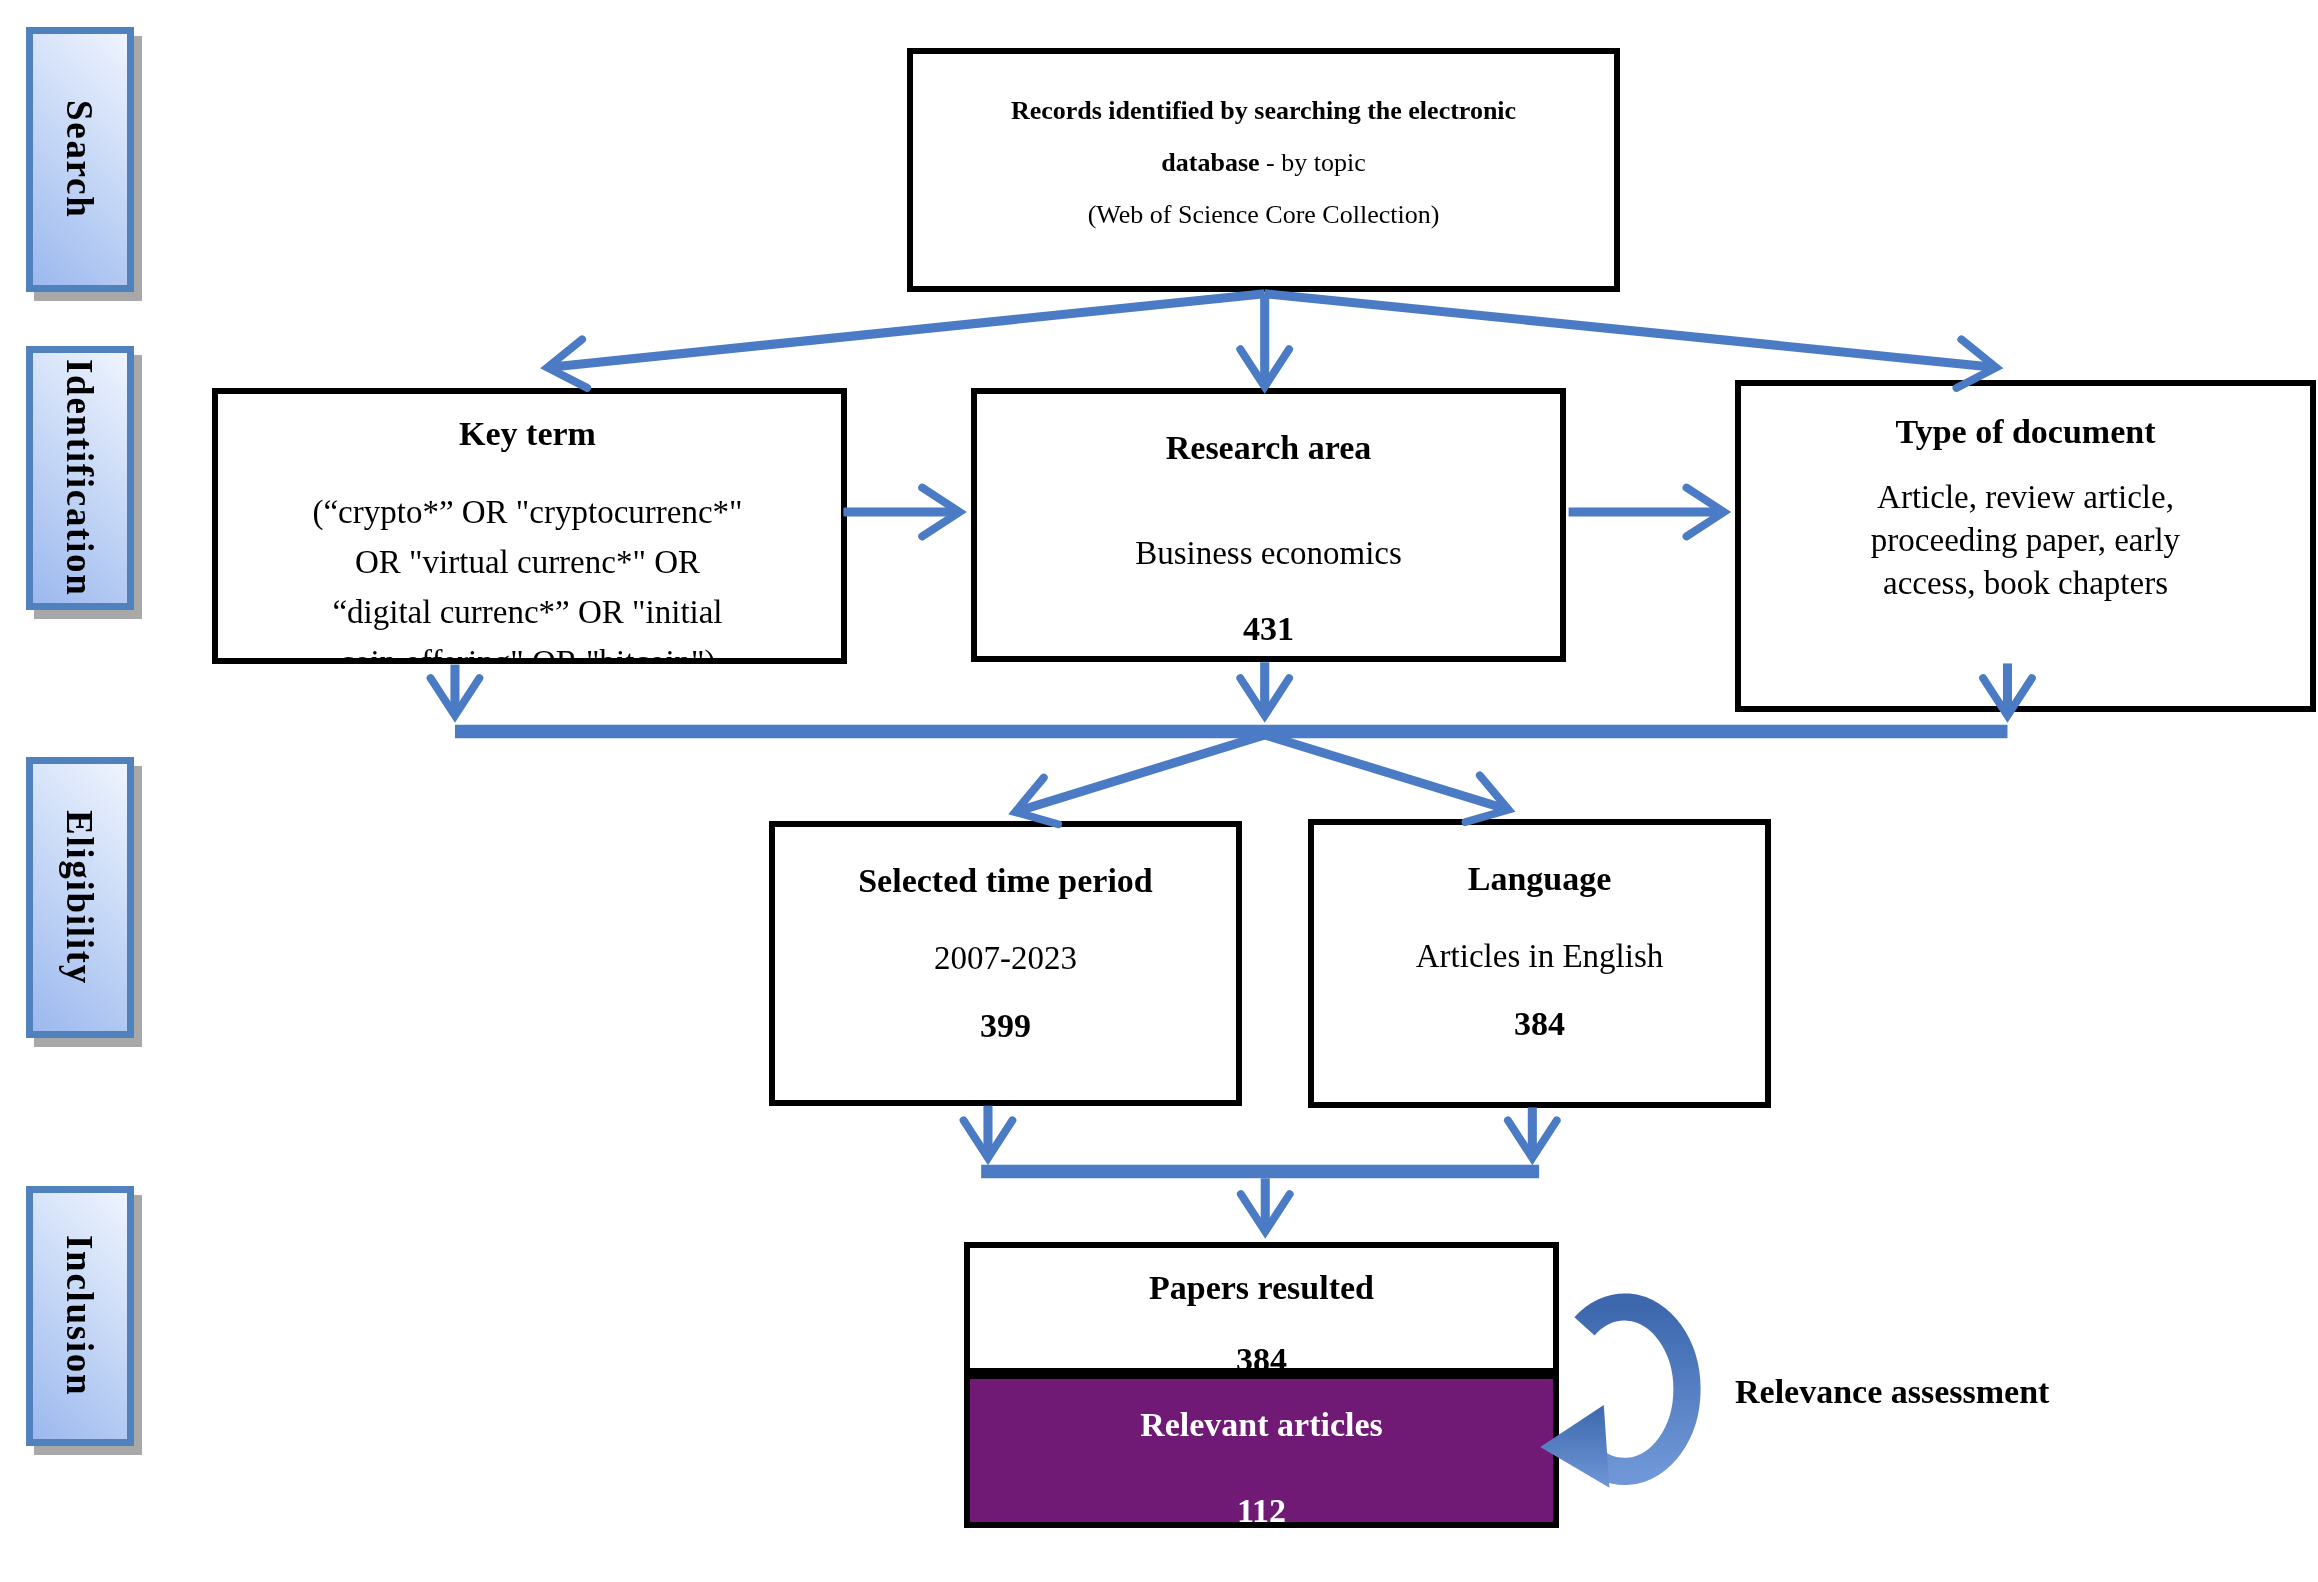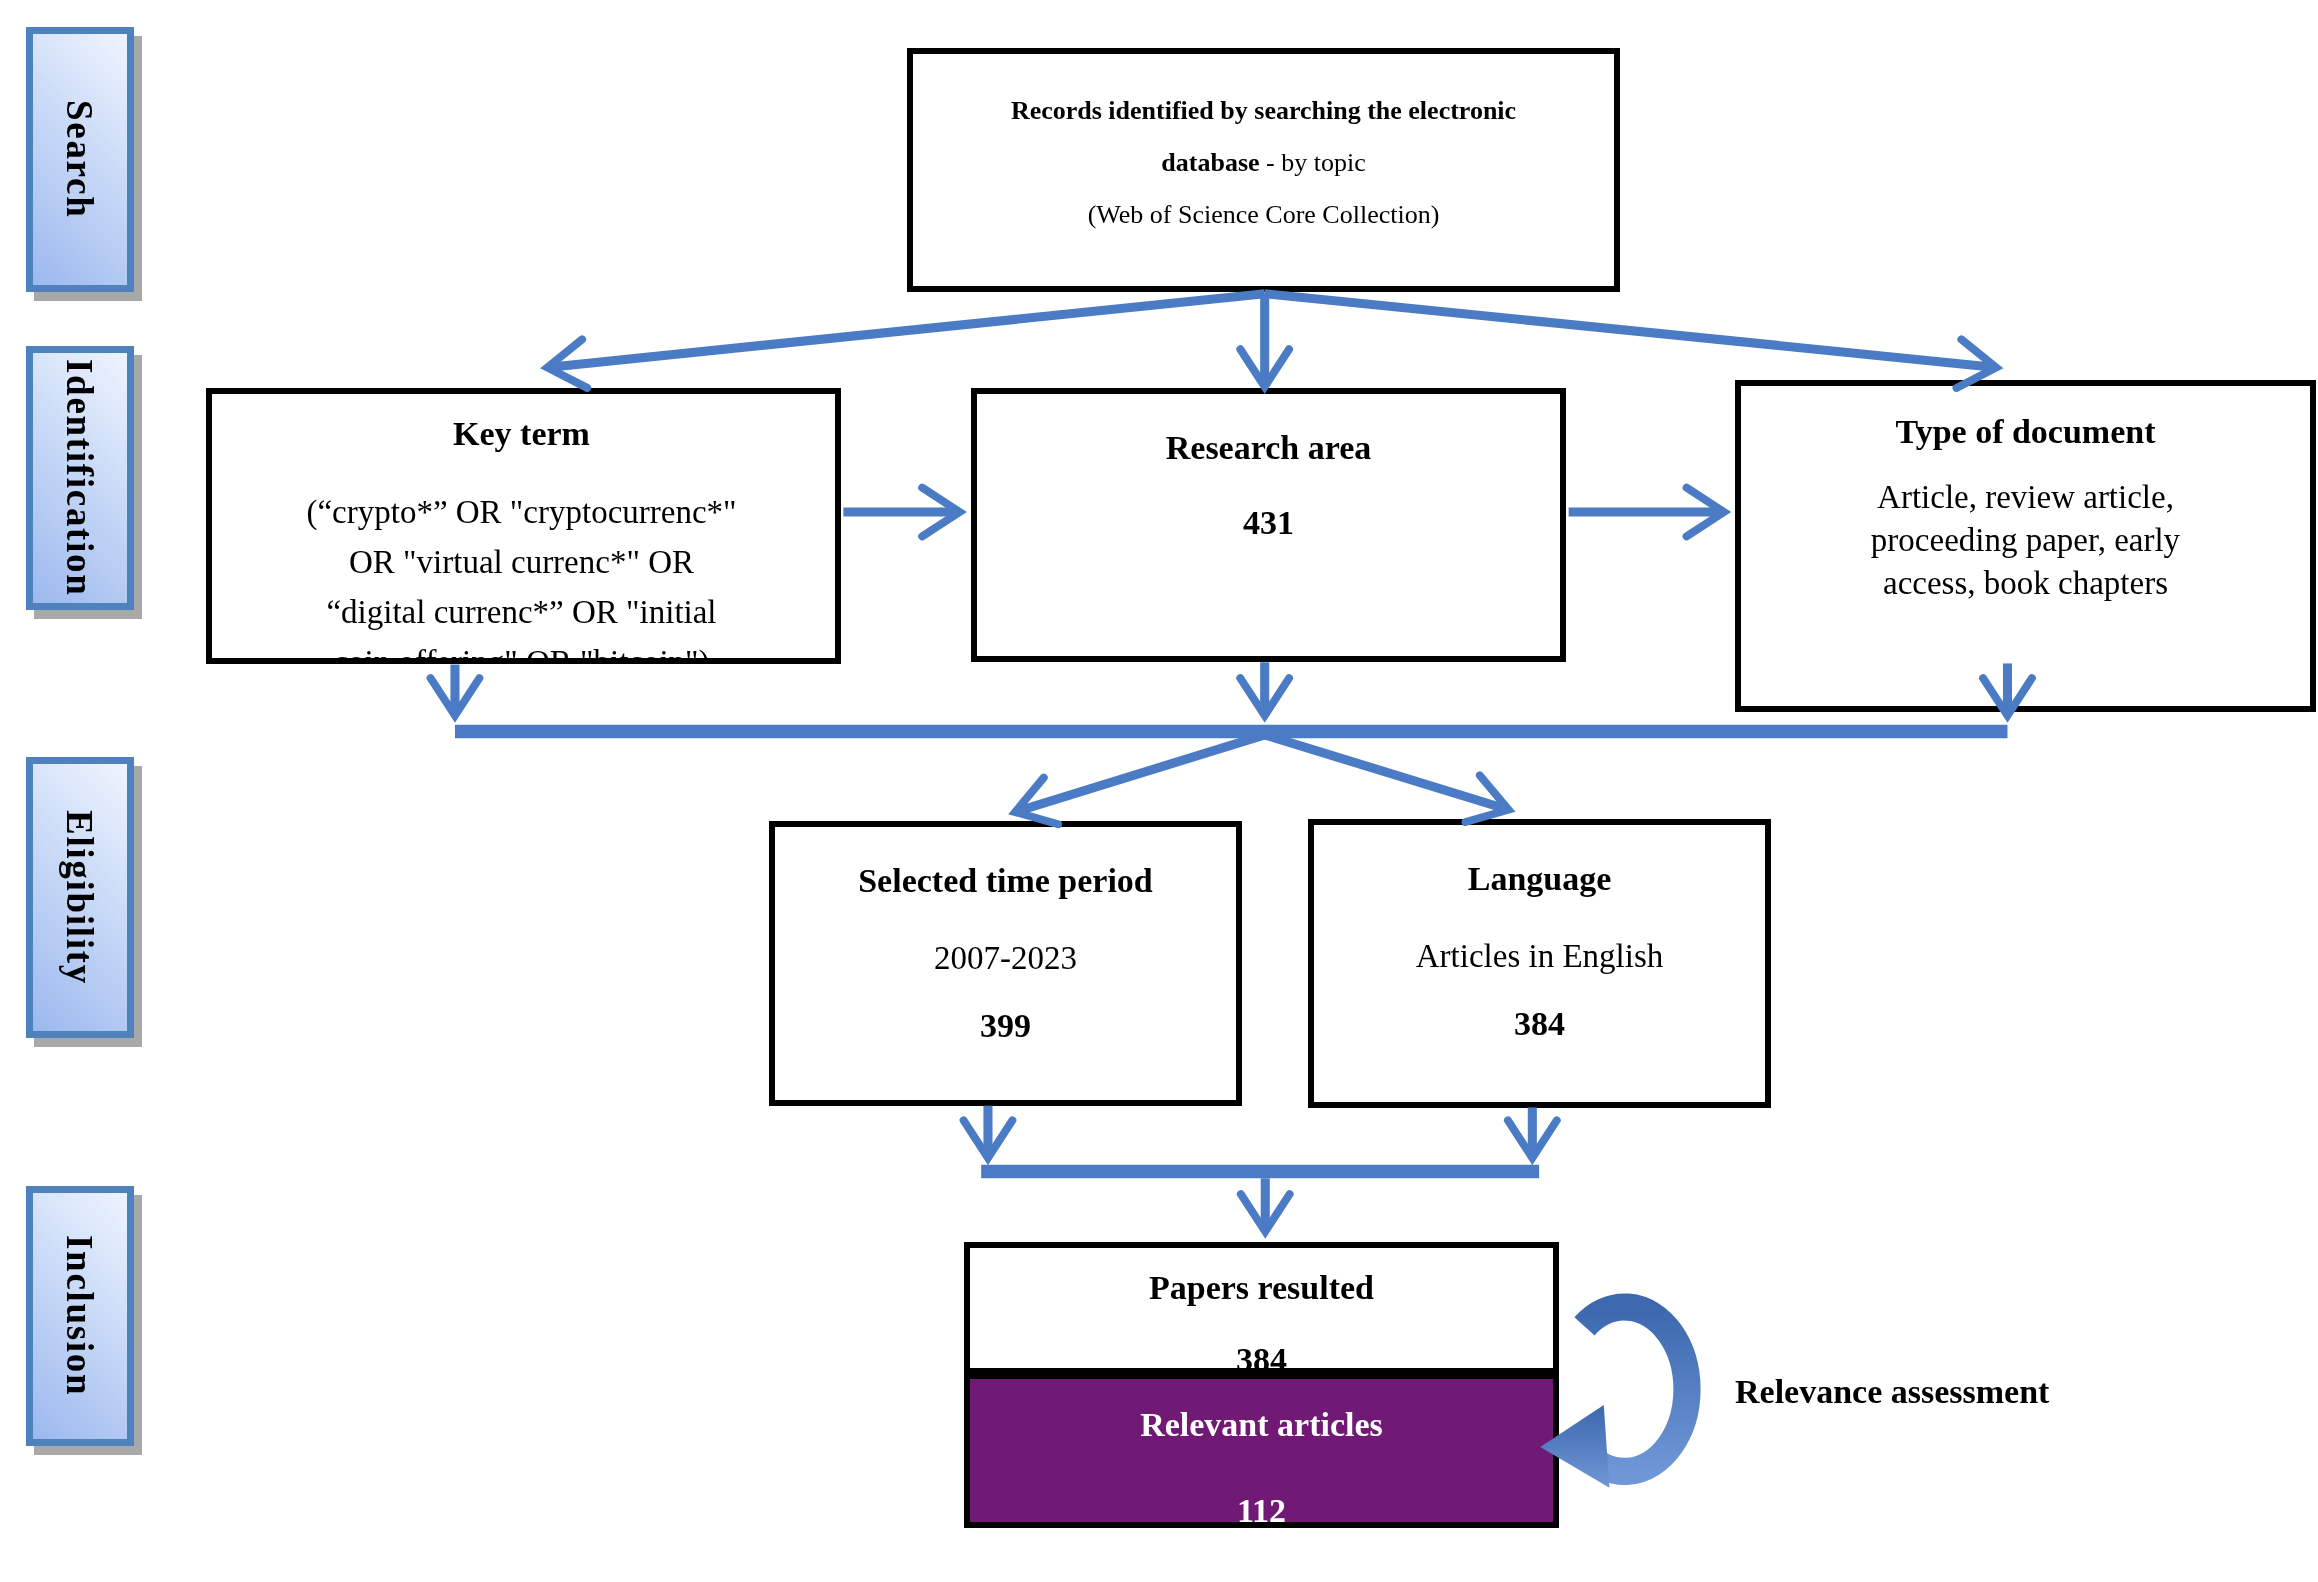--- a/index.html
+++ b/index.html
@@ -62,30 +62,31 @@
   </div>
   <div class="stage" style="top:1186px;height:260px;">
     <span>Inclusion</span>
   </div>
 
   <div class="fbox" id="records-box" style="left:907px;top:48px;width:713px;height:244px;">
     <span class="bold">Records identified by searching the electronic database</span><span> - by topic</span><br>
     <span>(Web of Science Core Collection)</span>
   </div>
 
-  <div class="fbox" style="left:206px;top:388px;width:635px;height:276px;padding:20px 62px 0 58px;">
+  <div class="fbox" style="left:212px;top:388px;width:635px;height:276px;padding:20px 62px 0 58px;">
     <span class="title">Key term</span>
     <span class="body" style="margin-top:33px;line-height:50px;">(“crypto*” OR "cryptocurrenc*"
 OR "virtual currenc*" OR
 “digital currenc*” OR "initial
 coin offering" OR "bitcoin")</span>
   </div>
 
   <div class="fbox" style="left:971px;top:388px;width:595px;height:274px;padding:34px 23px 0 23px;">
     <span class="title">Research area</span>
+    <span class="body" style="margin-top:65px;">Business economics</span>
     <span class="num" style="margin-top:34px;">431</span>
   </div>
 
   <div class="fbox" style="left:1735px;top:380px;width:581px;height:332px;padding:25.5px 23px 0 23px;">
     <span class="title">Type of document</span>
     <span class="body" style="margin-top:24px;line-height:43px;">Article, review article,
 proceeding paper, early
 access, book chapters</span>
   </div>
 

